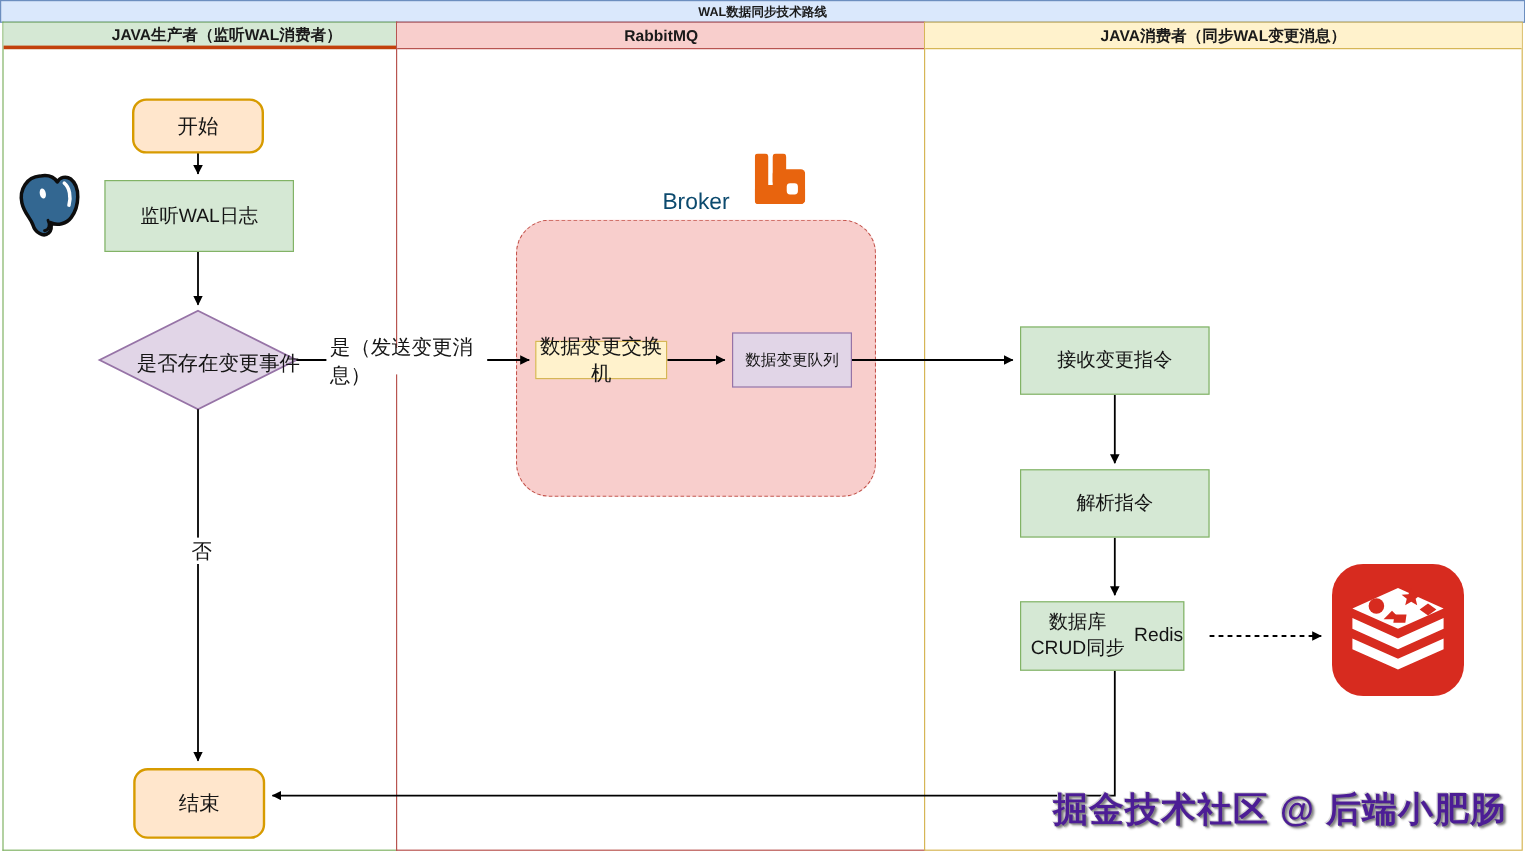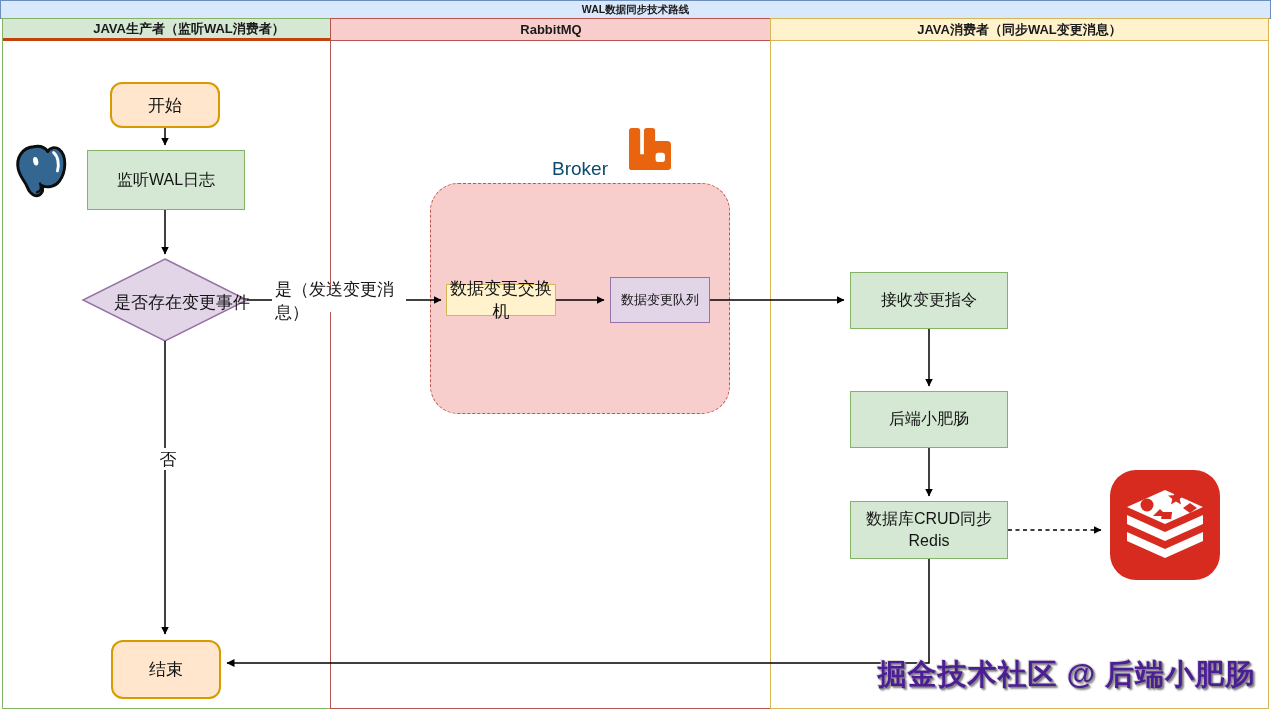--- a/index.html
+++ b/index.html
@@ -95,23 +95,23 @@
   <div class="node node-green" style="left:87px;top:150px;width:158px;height:60px;">监听WAL日志</div>
 
   <div id="decision-text">是否存在变更事件</div>
 
   <div class="node node-yellow" style="left:446px;top:284px;width:110px;height:32px;">数据变更交换机</div>
 
   <div class="node node-purple" style="left:610px;top:277px;width:100px;height:46px;">数据变更队列</div>
 
   <div class="node node-green" style="left:850px;top:272px;width:158px;height:57px;">接收变更指令</div>
 
-  <div class="node node-green" style="left:850px;top:391px;width:158px;height:57px;">后端小肥肠</div>
+  <div class="node node-green" style="left:850px;top:391px;width:158px;height:57px;">解析指令</div>
 
-  <div class="node node-green" style="left:850px;top:501px;width:158px;height:58px;line-height:1.4;flex-direction:column;">
+  <div class="node node-green" style="left:850px;top:501px;width:137px;height:58px;line-height:1.4;flex-direction:row;">
     <span>数据库CRUD同步</span>
     <span>Redis</span>
   </div>
 
   <div class="node node-orange" style="left:111px;top:640px;width:110px;height:59px;">结束</div>
 
   <div class="edge-label" style="left:272px;top:290px;width:128px;height:20px;">是（发送变更消息）</div>
   <div class="edge-label" style="left:151px;top:448px;width:28px;height:20px;">否</div>
 
   <svg class="icon-abs" style="left:10px;top:138px;" width="62" height="64" viewBox="0 0 64 64">

